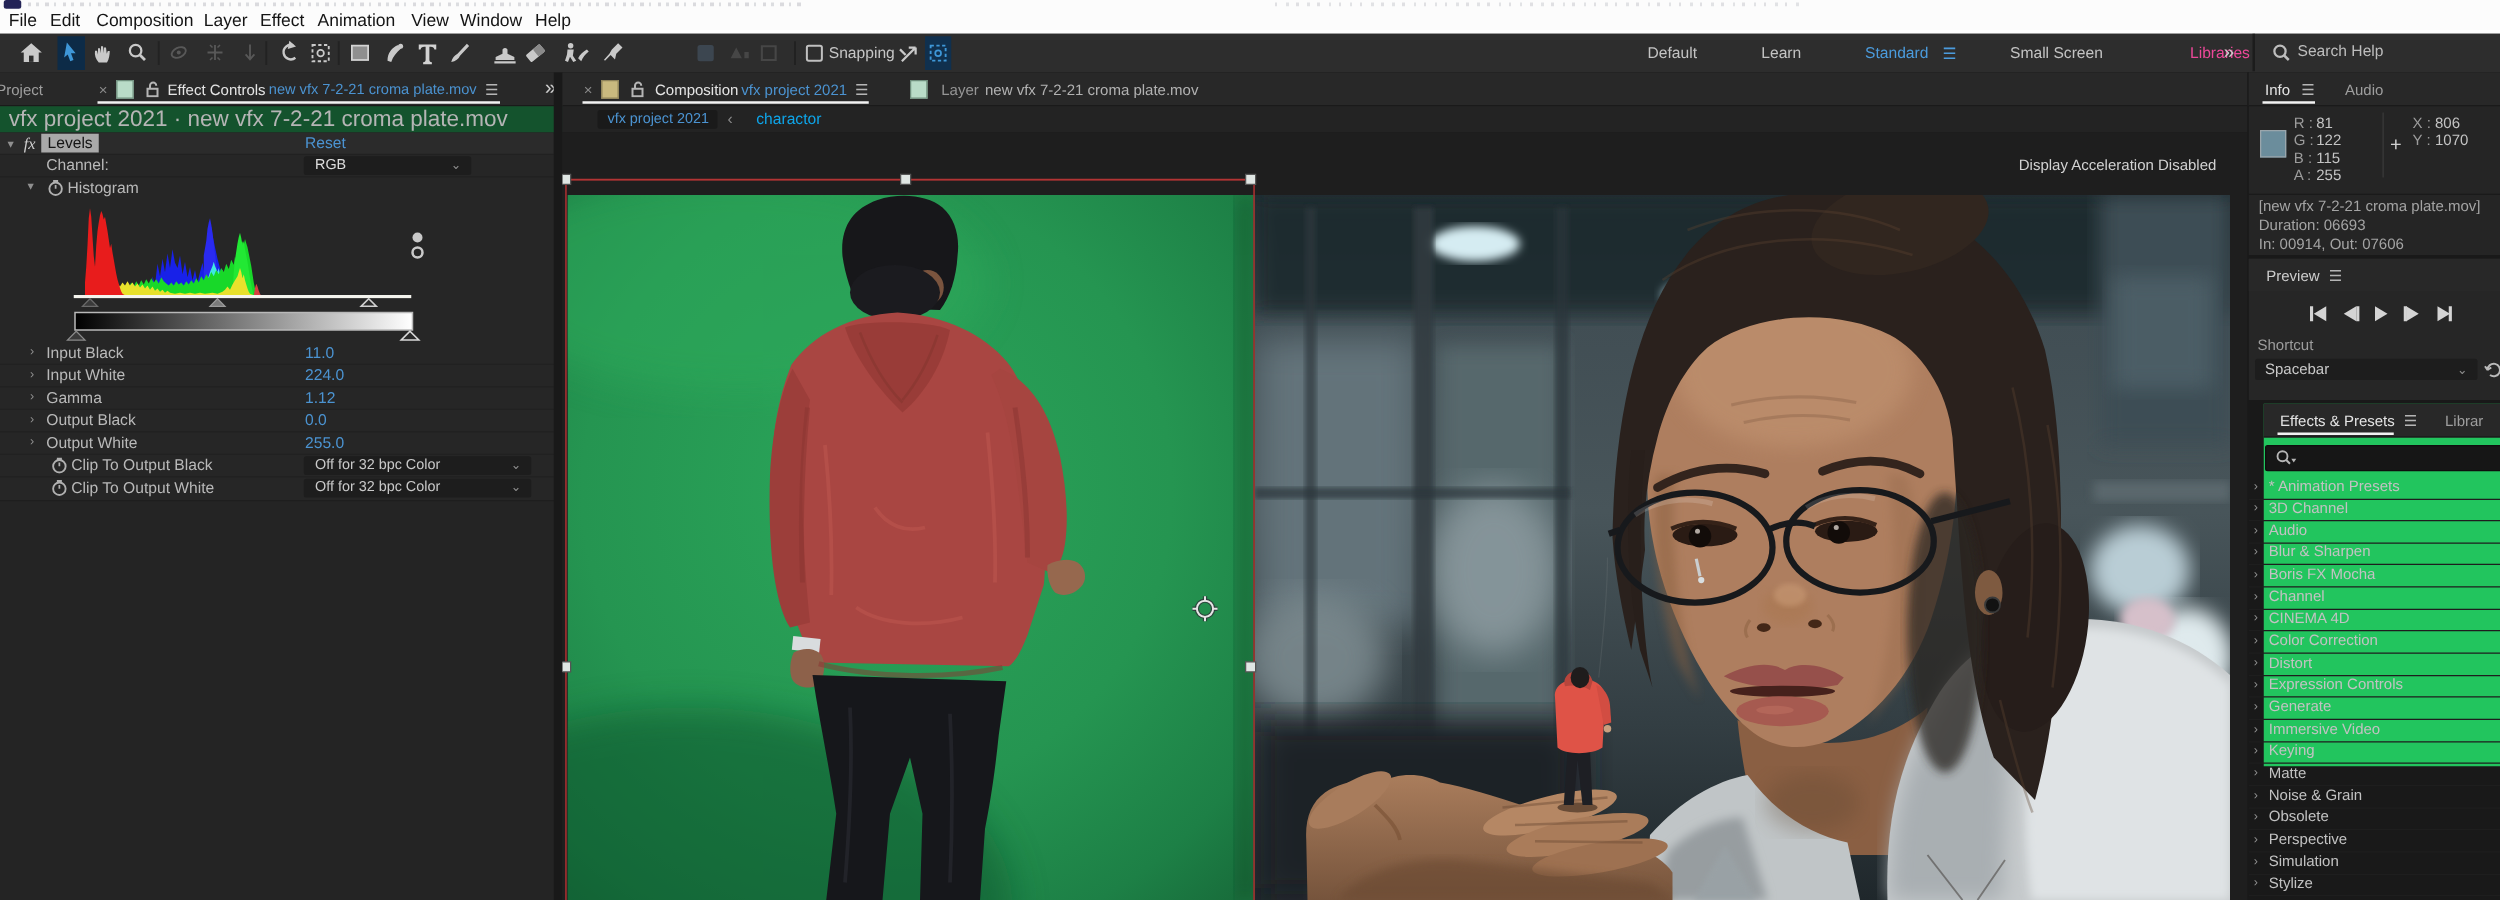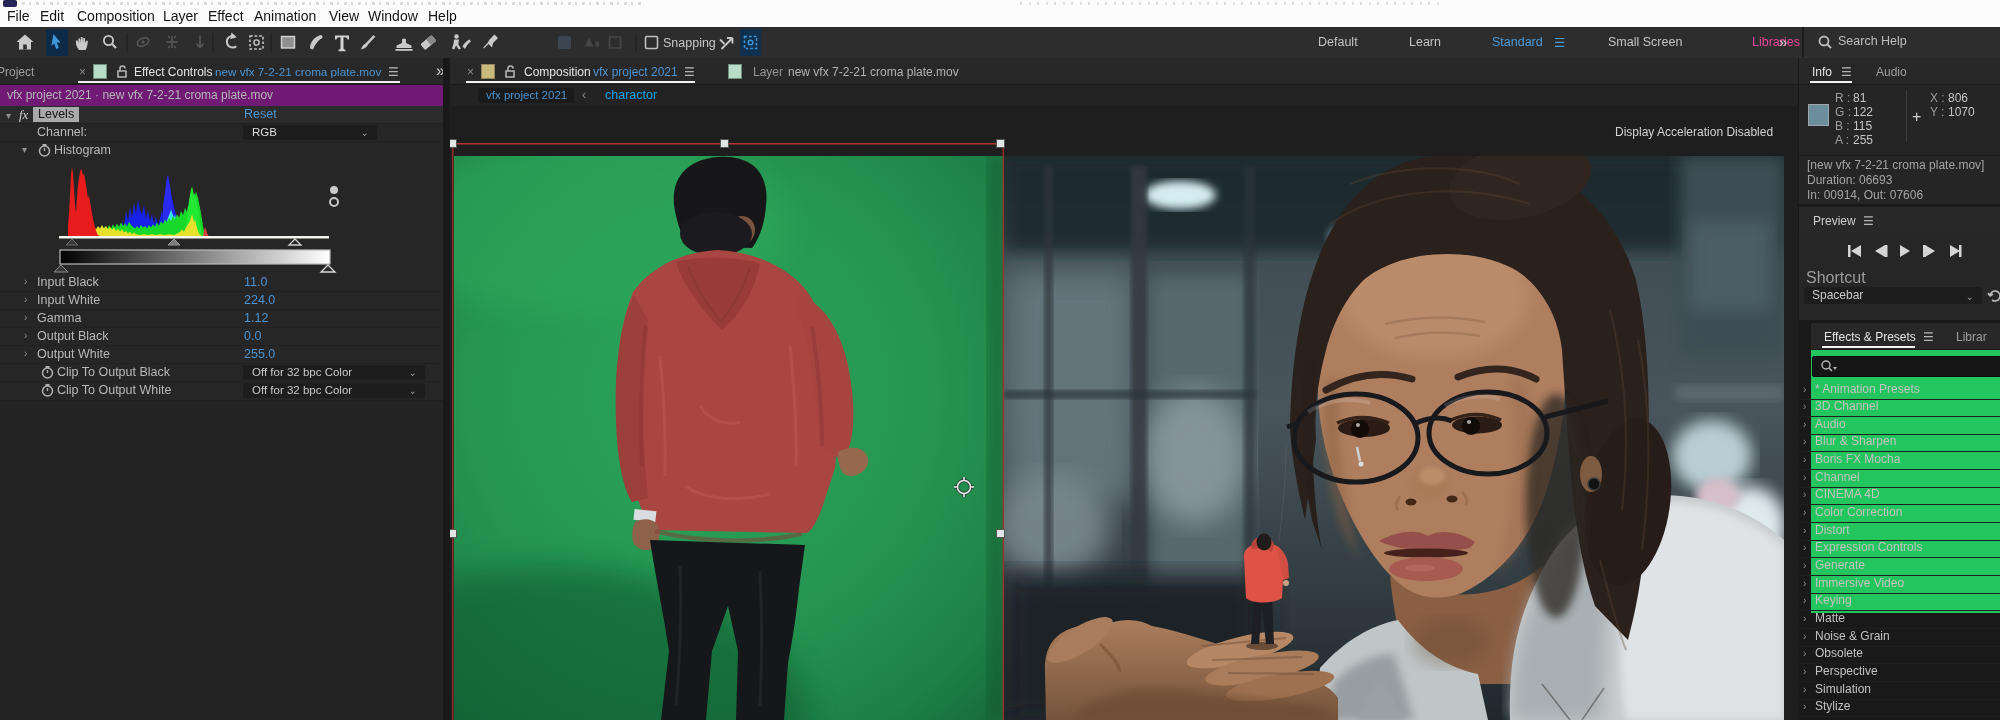--- a/index.html
+++ b/index.html
@@ -129,21 +129,21 @@
 <svg width="12" height="14" style="position:absolute;left:116px;top:6px">
         <path d="M2 7 h8 v6 h-8 Z M4 7 V4.5 a2.5 2.5 0 0 1 5 0" fill="none" stroke="#b5b5b5" stroke-width="1.6"></path>
       </svg>
 <span class="abs wht" style="left:134px;top:7px">Effect Controls</span>
 <span class="abs blue" style="left:215px;top:7px;font-size:11.7px">new vfx 7-2-21 croma plate.mov</span>
 <span class="abs" style="left:388px;top:7px;color:#b5b5b5">☰</span>
 <span class="abs" style="left:436px;top:4px;font-size:16px;color:#cdcdcd">»</span>
 <div class="abs" style="left:78px;top:23px;width:322px;height:2px;background:#f2f2f2"></div>
 </div>
 
-<div class="abs" style="left:0;top:27px;width:450px;height:21px;background:#701a75;border-bottom:1px solid #1b1b1b;font-size:12px;color:#b5b5b5;line-height:21px"><span style="margin-left:7px">vfx project 2021 · new vfx 7-2-21 croma plate.mov</span></div>
+<div class="abs" style="left:0;top:27px;width:450px;height:21px;background:#14532d;border-bottom:1px solid #1b1b1b;font-size:18px;color:#b5b5b5;line-height:21px"><span style="margin-left:7px">vfx project 2021 · new vfx 7-2-21 croma plate.mov</span></div>
 
 <div class="row18" style="top:48px;height:17px;background:#2b2b2b;line-height:17px">
 <span class="abs chev" style="left:6px;top:1px">▾</span>
 <span class="abs" style="left:19px;top:0;font-style:italic;font-family:'Liberation Serif',serif;font-size:13px;color:#cfcfcf">fx</span>
 <span class="abs" style="left:33px;top:1px;background:#a9a9a9;color:#151515;padding:0 5px;height:15px;line-height:15px">Levels</span>
 <span class="abs blue" style="left:244px">Reset</span>
 </div>
 
 <div class="row18" style="top:65px">
       <span class="abs" style="left:37px">Channel:</span>
@@ -530,21 +530,21 @@
 <path d="M2 2 v12 M14 2 L4 8 L14 14 Z"></path>
         <rect x="1" y="2" width="2.5" height="12"></rect>
 <path d="M38 2 L28 8 L38 14 Z"></path>
         <rect x="38" y="2" width="2.5" height="12"></rect>
 <path d="M53 2 L63 8 L53 14 Z"></path>
 <path d="M78 2 L88 8 L78 14 Z"></path>
         <rect x="76" y="2" width="2.5" height="12"></rect>
 <path d="M103 2 L113 8 L103 14 Z"></path>
         <rect x="112" y="2" width="2.5" height="12"></rect>
 </svg>
-<div class="abs" style="left:7px;top:62px;font-size:16px;color:#9c9c9c">Shortcut</div>
+<div class="abs" style="left:7px;top:62px;font-size:12px;color:#9c9c9c">Shortcut</div>
 <div class="ddl" style="left:5px;top:80px;width:178px;height:17px;line-height:17px;font-size:12px"><span style="margin-left:8px">Spacebar</span><span class="abs chev" style="right:8px;top:1px">⌄</span></div>
 <svg width="16" height="16" style="position:absolute;left:188px;top:81px">
         <path d="M3 8 a5 5 0 1 1 2 4 M3 8 l-2 -3 M3 8 l3 -2" fill="none" stroke="#b9b9b9" stroke-width="1.6"></path>
       </svg>
 </div>
 
 <div class="abs" style="left:13px;top:265px;width:201px;height:290px;background:#22c55e">
 <div class="abs tabbar" style="left:0;top:0;width:201px;height:26px">
 <span class="abs wht" style="left:13px;top:7px">Effects &amp; Presets</span>
 <span class="abs" style="left:112px;top:7px;color:#b5b5b5">☰</span>

